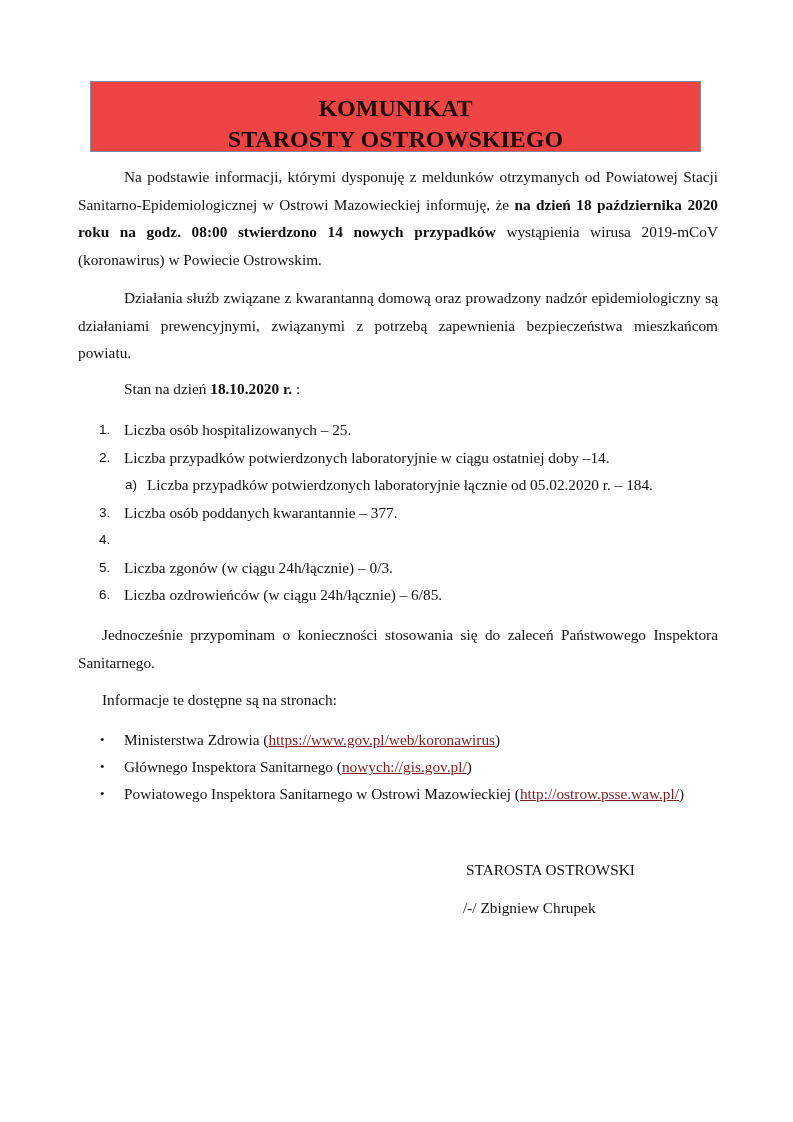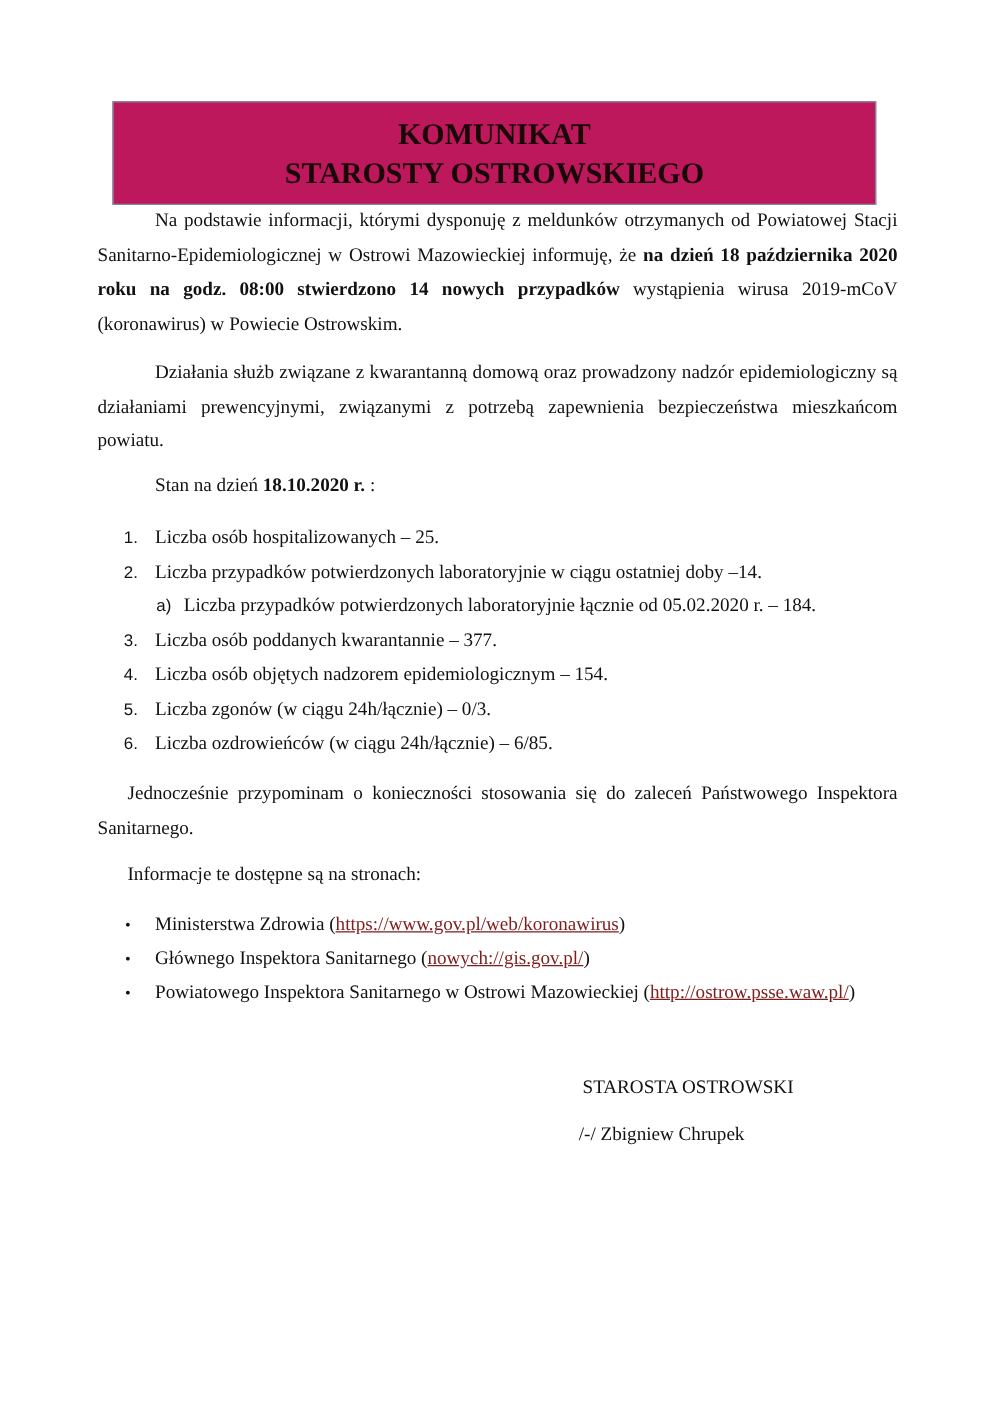--- a/index.html
+++ b/index.html
@@ -2,22 +2,22 @@
 <html><head>
   <meta charset="utf-8">
   <style>
     html, body { margin: 0; padding: 0; background: #ffffff; }
     body {
       width: 793px; height: 1122px; position: relative; overflow: hidden;
       font-family: "Liberation Serif", "DejaVu Serif", serif;
       color: #111111; font-size: 15.3px;
     }
     .header-box {
-      position: absolute; left: 90px; top: 81px; width: 611px; height: 83px;
-      background: #be185d; border: 1.5px solid #7c8aa3; box-sizing: border-box;
+      position: absolute; left: 90px; top: 81px; width: 611px; height: 71px;
+      background: #ef4444; border: 1.5px solid #7c8aa3; box-sizing: border-box;
       text-align: center;
     }
     .header-box .t1, .header-box .t2 {
       font-weight: bold; font-size: 24px; line-height: 31px; color: #1a0808;
       display: block;
     }
     .header-box .t1 { margin-top: 11px; }
     .para {
       position: absolute; left: 78px; width: 640px; text-align: justify;
       line-height: 27.5px; margin: 0;
@@ -77,21 +77,20 @@
   <li class="sub">
       <span class="num">a)</span>
       <span class="txt">Liczba przypadków potwierdzonych laboratoryjnie łącznie od  05.02.2020 r. – 184.</span>
     </li>
   <li>
       <span class="num">3.</span>
       <span class="txt">Liczba osób poddanych kwarantannie – 377.</span>
     </li>
   <li>
       <span class="num">4.</span>
-      <span class="txt">Liczba osób objętych nadzorem epidemiologicznym – 154.</span>
     </li>
   <li>
       <span class="num">5.</span>
       <span class="txt">Liczba zgonów (w ciągu 24h/łącznie) – 0/3.</span>
     </li>
   <li>
       <span class="num">6.</span>
       <span class="txt">Liczba ozdrowieńców (w ciągu 24h/łącznie) – 6/85.</span>
     </li>
 </ul>

